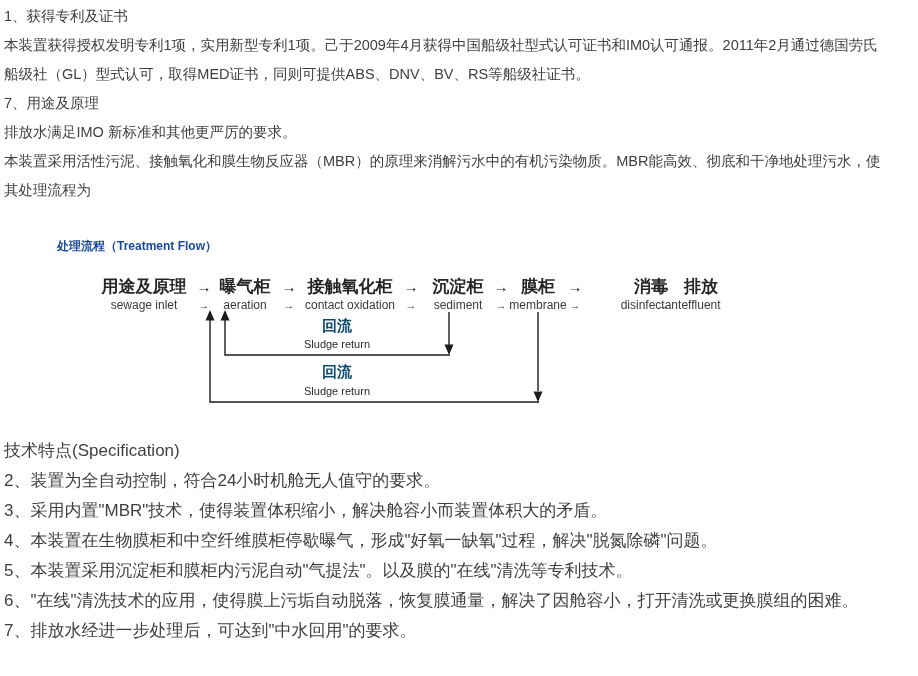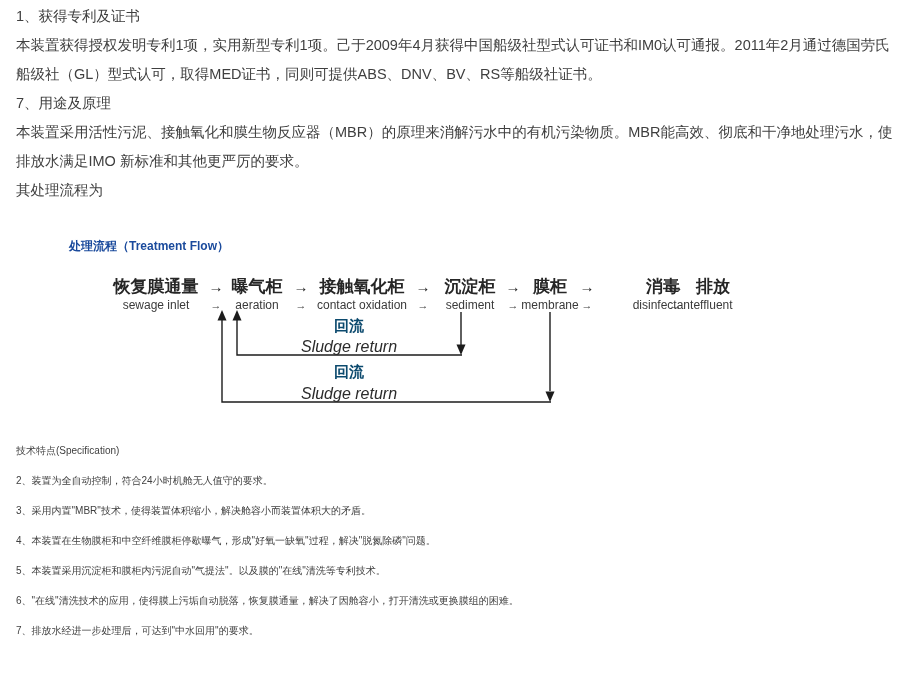--- a/index.html
+++ b/index.html
@@ -1,59 +1,59 @@
 <!DOCTYPE html>
 <html lang="zh"><head>
 <meta charset="utf-8">
 <style>
   html,body{margin:0;padding:0;}
   body{
     width:918px;height:676px;overflow:hidden;background:#ffffff;
     font-family:"Liberation Sans","DejaVu Sans",sans-serif;
     color:#3f3f3f;
   }
-  .doc{padding:2px 0 0 16px;}
+  .doc{padding:2px 0 0 4px;}
   p.line{margin:0;font-size:14.5px;line-height:29px;white-space:nowrap;}
   
   .diagram{position:relative;margin-top:23px;width:918px;height:186px;}
   .diagram-title{
     position:absolute;left:53px;top:10px;
     font-size:12px;font-weight:bold;color:#1a4a9c;white-space:nowrap;
   }
   .stage{position:absolute;top:49px;transform:translateX(-50%);text-align:center;}
   .stage .zh{font-size:17px;font-weight:bold;color:#262626;line-height:20px;white-space:nowrap;}
   .stage .en{font-size:12px;color:#3a3a3a;line-height:13px;margin-top:2px;white-space:nowrap;}
   .arrowcol{position:absolute;top:49px;transform:translateX(-50%);text-align:center;}
   .arrowcol .zh{font-size:15px;font-weight:bold;color:#262626;line-height:20px;}
   .arrowcol .en{font-size:11px;color:#3a3a3a;line-height:13px;margin-top:2px;}
   .loop-zh{position:absolute;transform:translateX(-50%);font-size:15px;font-weight:bold;color:#0c4a6e;white-space:nowrap;}
-  .loop-en{position:absolute;transform:translateX(-50%);font-size:16px;color:#2b2b2b;white-space:nowrap;font-style:italic;}
+  .loop-en{position:absolute;transform:translateX(-50%);font-size:11px;color:#2b2b2b;white-space:nowrap;}
   .loop-svg{position:absolute;left:0;top:0;}
   
   .features{margin-top:22px;}
-  .features p{margin:0;font-size:10px;line-height:30px;white-space:nowrap;}
+  .features p{margin:0;font-size:17px;line-height:30px;white-space:nowrap;}
 </style>
 </head>
 <body>
 
 <div class="doc">
 
   <p class="line">1、获得专利及证书</p>
   <p class="line">本装置获得授权发明专利1项，实用新型专利1项。己于2009年4月获得中国船级社型式认可证书和IM0认可通报。2011年2月通过德国劳氏</p>
   <p class="line">船级社（GL）型式认可，取得MED证书，同则可提供ABS、DNV、BV、RS等船级社证书。</p>
   <p class="line">7、用途及原理</p>
+  <p class="line">排放水满足IMO 新标准和其他更严厉的要求。</p>
   <p class="line">本装置采用活性污泥、接触氧化和膜生物反应器（MBR）的原理来消解污水中的有机污染物质。MBR能高效、彻底和干净地处理污水，使</p>
-  <p class="line">排放水满足IMO 新标准和其他更严厉的要求。</p>
   <p class="line">其处理流程为</p>
 
   <div class="diagram">
     <div class="diagram-title">处理流程（Treatment Flow）</div>
 
     <div class="stage" style="left:140px">
-      <div class="zh">恢复膜通量</div>
+      <div class="zh">用途及原理</div>
       <div class="en">sewage inlet</div>
     </div>
     <div class="arrowcol" style="left:200px">
       <div class="zh">→</div>
       <div class="en">→</div>
     </div>
     <div class="stage" style="left:241px">
       <div class="zh">曝气柜</div>
       <div class="en">aeration</div>
     </div>

